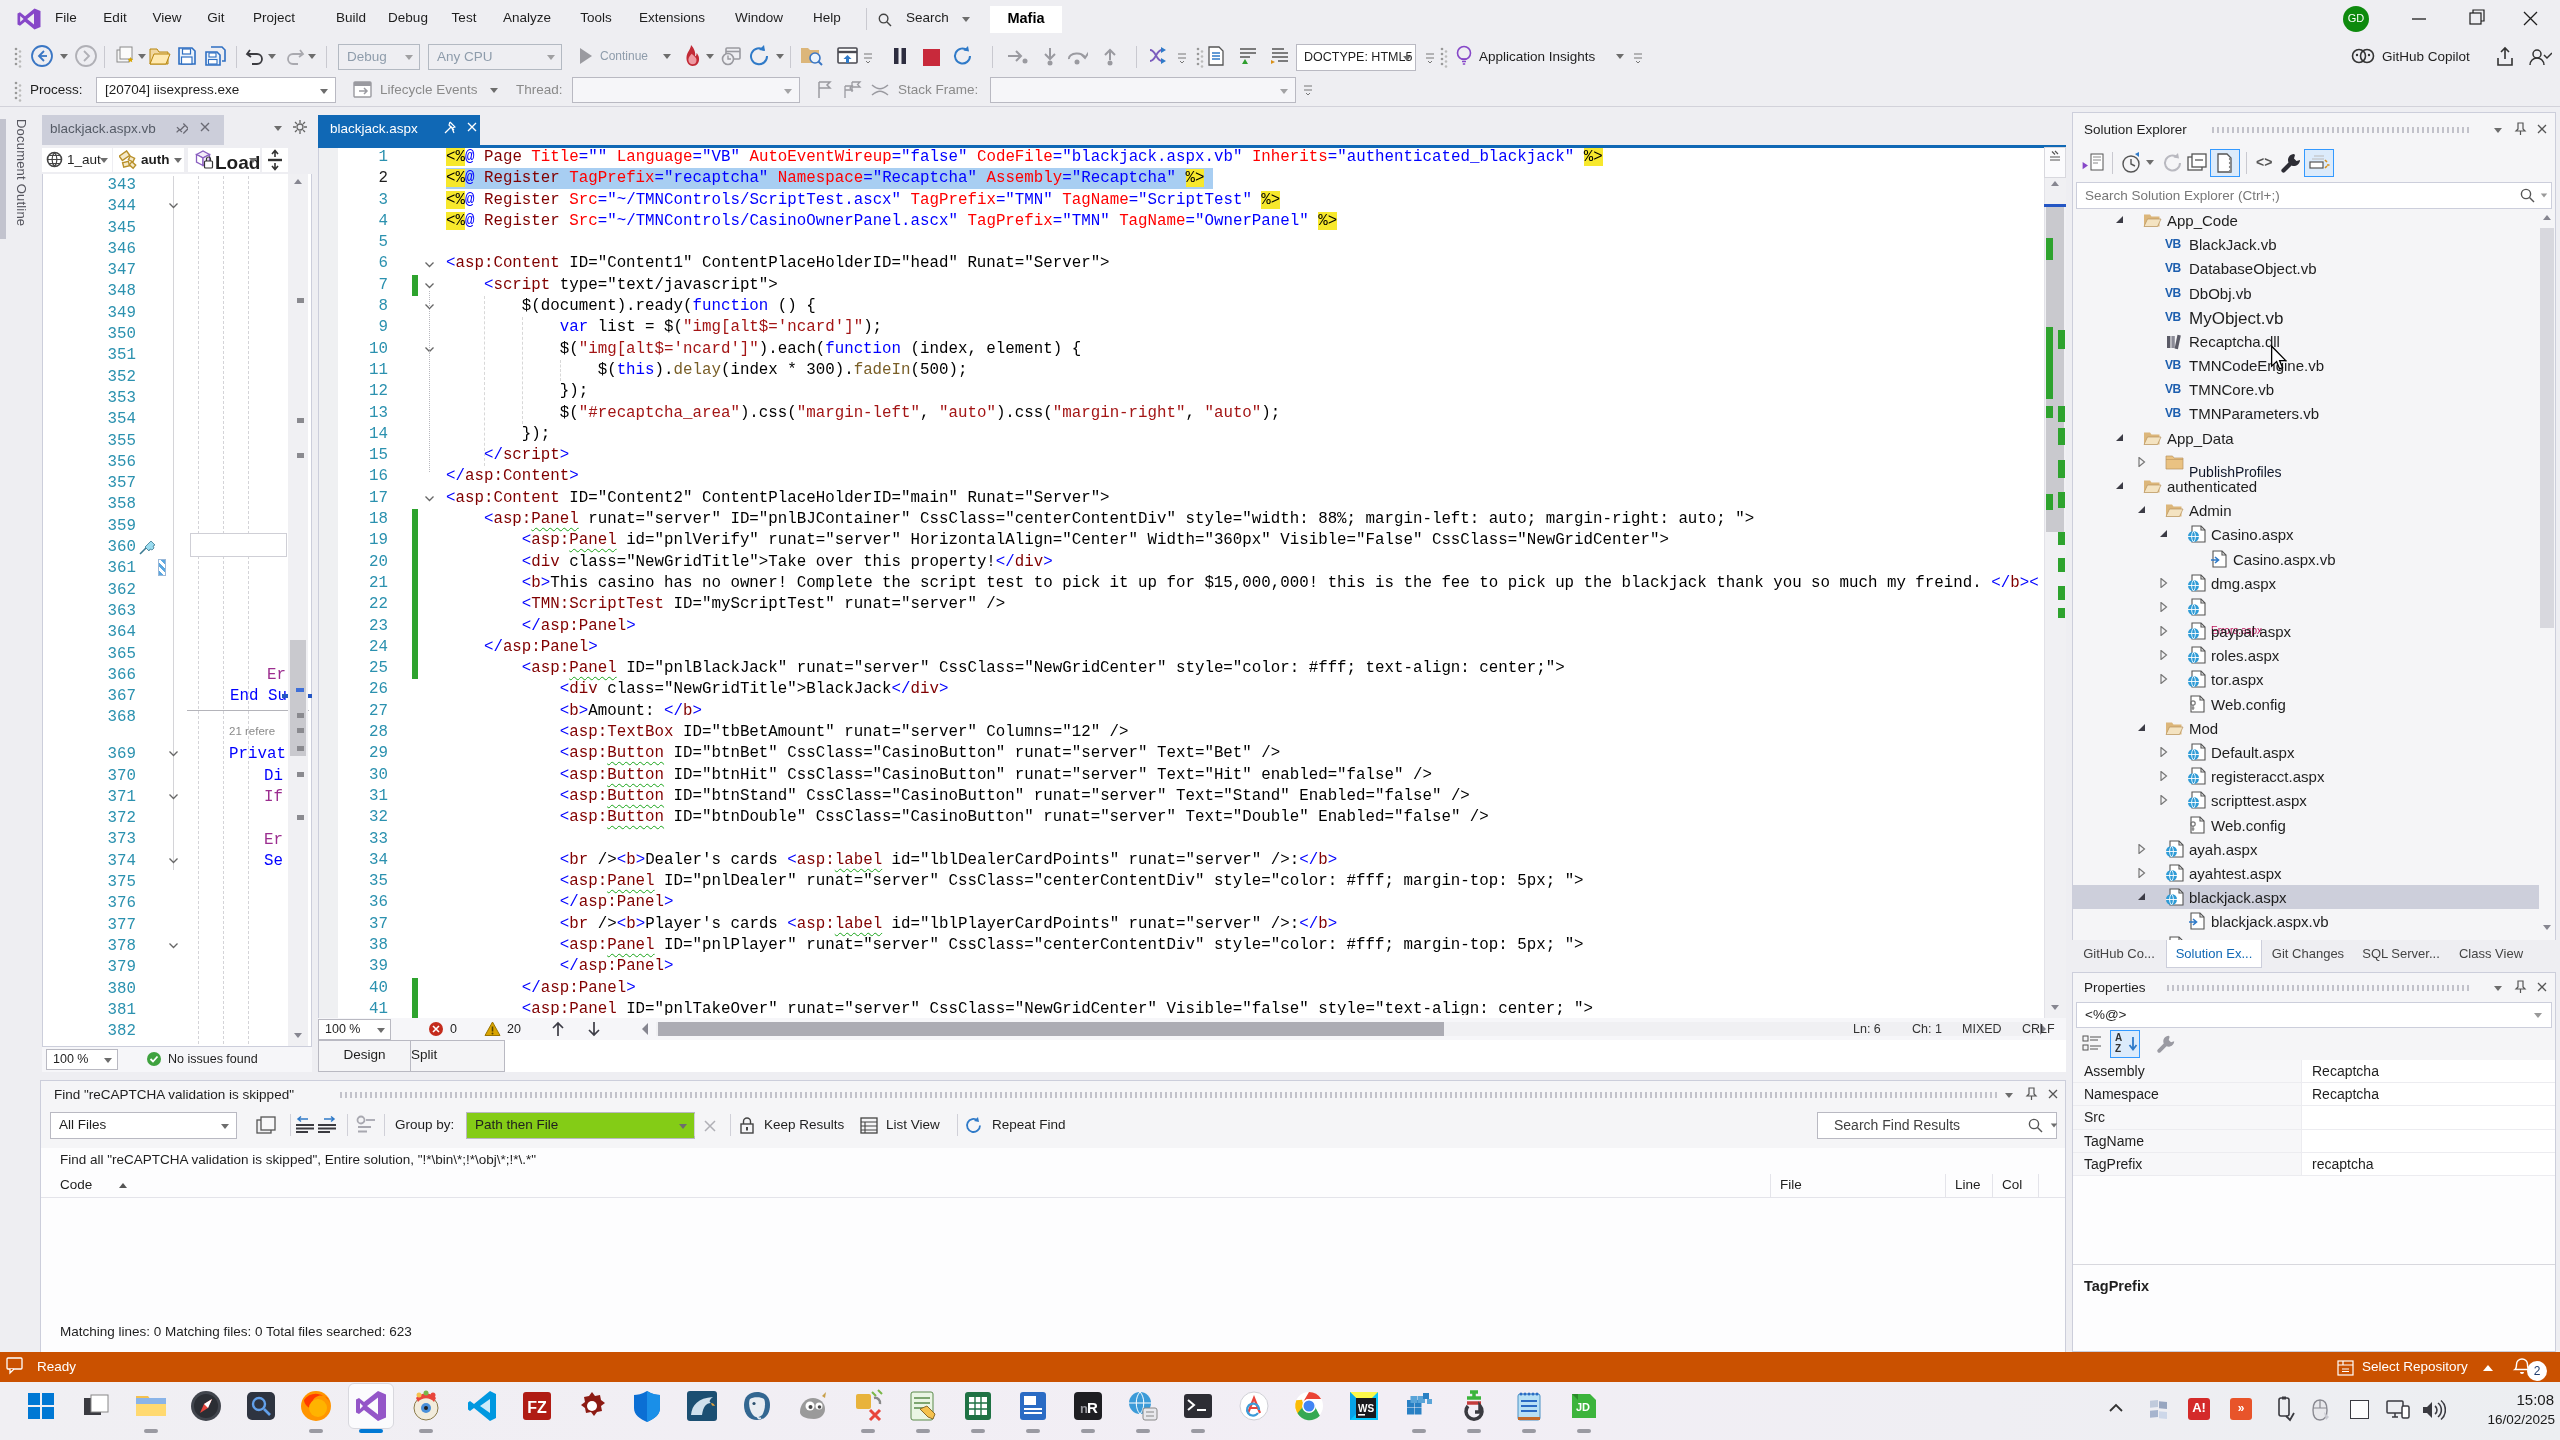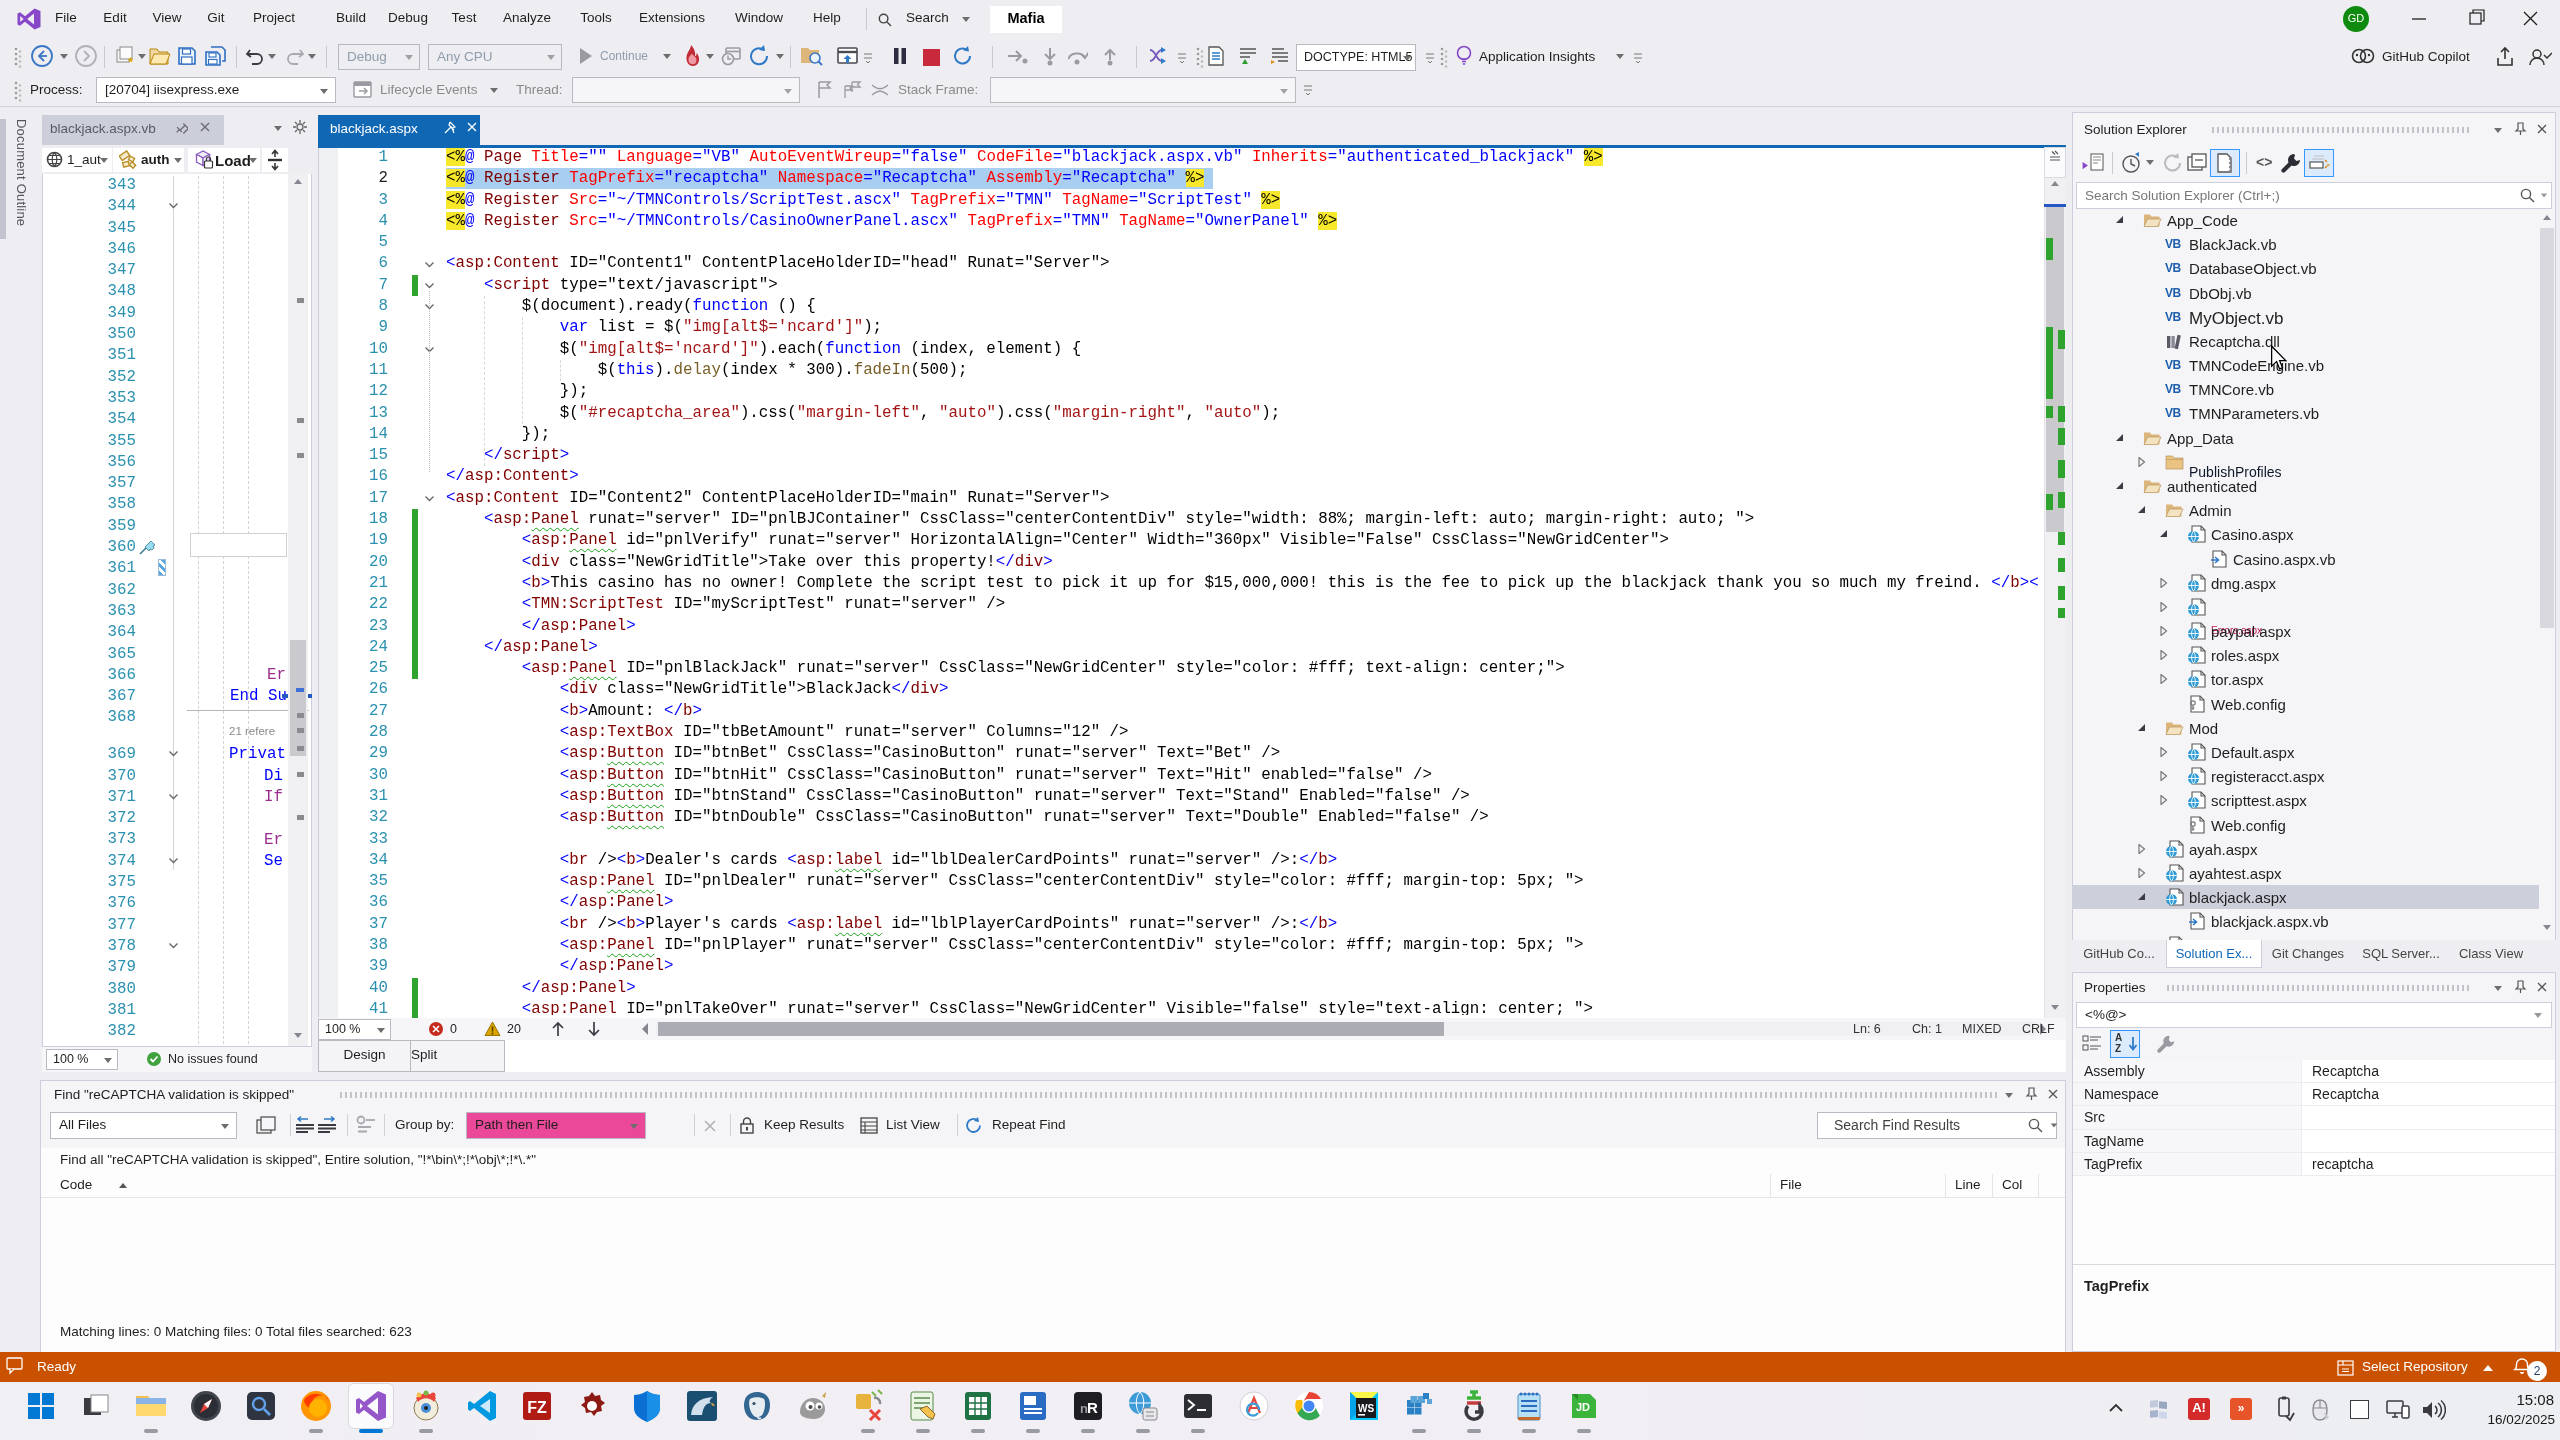--- a/index.html
+++ b/index.html
@@ -337,21 +337,21 @@
 <div class="ab" style="left:141px;top:152px;font-size:13.5px;color:#1e1e1e;font-weight:bold">auth</div>
 <div class="ab chev" style="left:174px;top:158px;width:8px;height:5px;"></div>
 <div class="ab" style="left:188px;top:148px;width:72px;height:24px;background:#fff"></div>
 <svg class="ab" style="left:193px;top:149px" width="22" height="22" viewBox="0 0 22 22">
     <path d="M3.5 5.5 l6.5-3.5 6.5 3.5 -6.5 3.5z" fill="#f3ecfa" stroke="#8a5fc0" stroke-width="1.3"></path>
     <path d="M3.5 5.5 v7.5 l6.5 3.5 v-7.5z" fill="#fff" stroke="#8a5fc0" stroke-width="1.3"></path>
     <path d="M16.5 5.5 v7.5 l-6.5 3.5 v-7.5z" fill="#f3ecfa" stroke="#8a5fc0" stroke-width="1.3"></path>
     <rect x="11.5" y="12" width="8" height="7" rx="1" fill="#fff" stroke="#333" stroke-width="1.2"></rect>
     <path d="M13.5 12 v-2 a2 2 0 0 1 4 0 v2" fill="none" stroke="#333" stroke-width="1.2"></path>
   </svg>
-<div class="ab" style="left:215px;top:152px;font-size:15px;color:#1e1e1e;font-weight:bold">Load</div>
+<div class="ab" style="left:215px;top:152px;font-size:19px;color:#1e1e1e;font-weight:bold">Load</div>
 <div class="ab chev" style="left:249px;top:158px;width:8px;height:5px;"></div>
 <div class="ab" style="left:262px;top:148px;width:26px;height:24px;background:#fff"></div>
 <svg class="ab" style="left:266px;top:149px" width="18" height="22" viewBox="0 0 18 22">
     <path d="M2 11 h14" stroke="#333" stroke-width="2.4"></path>
     <path d="M9 2 v6 M6 5 l3-3.5 3 3.5 M9 20 v-6 M6 17 l3 3.5 3-3.5" fill="none" stroke="#333" stroke-width="1.6"></path>
   </svg>
 <div class="ab" style="left:43px;top:174px;width:268px;height:872px;background:#fff;overflow:hidden"></div>
 <pre class="ab" style="left:60px;top:175px;width:76px;font-size:15.8px;line-height:21.3px;color:#2b91af;text-align:right">343
 344
 345
@@ -1026,21 +1026,21 @@
     <path d="M2 10 h18 M2 13.5 h18 M2 17 h12" stroke="#3a3a40" stroke-width="2.2"></path>
   </svg>
 <div class="ab" style="left:347px;top:1114px;width:1px;height:22px;background:#d0d0d8"></div>
 <svg class="ab" style="left:354px;top:1115px" width="24" height="20" viewBox="0 0 24 20">
     <circle cx="7" cy="5" r="3.5" fill="none" stroke="#a8a8b0" stroke-width="1.8"></circle>
     <path d="M12 5 h9" stroke="#a8a8b0" stroke-width="1.8"></path>
     <path d="M4 12 h13 M4 16.5 h9" stroke="#a8a8b0" stroke-width="1.8"></path>
   </svg>
 <div class="ab" style="left:384px;top:1114px;width:1px;height:22px;background:#d0d0d8"></div>
 <div class="ab" style="left:395px;top:1117px;font-size:13.5px;color:#1e1e1e">Group by:</div>
-<div class="ab" style="left:466px;top:1112px;width:180px;height:27px;background:#ec4899;border:1px solid #b9b9c2">
+<div class="ab" style="left:466px;top:1112px;width:229px;height:27px;background:#84cc16;border:1px solid #b9b9c2">
     <div style="font-size:13.5px;color:#1e1e1e;margin:4px 0 0 8px">Path then File</div>
     <div class="chev" style="position:absolute;right:7px;top:11px"></div>
   </div>
 <div class="ab" style="left:694px;top:1114px;width:1px;height:22px;background:#d0d0d8"></div>
 <svg class="ab" style="left:703px;top:1119px" width="14" height="14" viewBox="0 0 14 14">
     <path d="M2 2 L12 12 M12 2 L2 12" stroke="#b0b0b6" stroke-width="1.5"></path>
   </svg>
 <div class="ab" style="left:730px;top:1114px;width:1px;height:22px;background:#d0d0d8"></div>
 <svg class="ab" style="left:739px;top:1116px" width="16" height="19" viewBox="0 0 16 19">
     <rect x="2" y="8" width="12" height="9" fill="none" stroke="#444" stroke-width="1.4"></rect>

